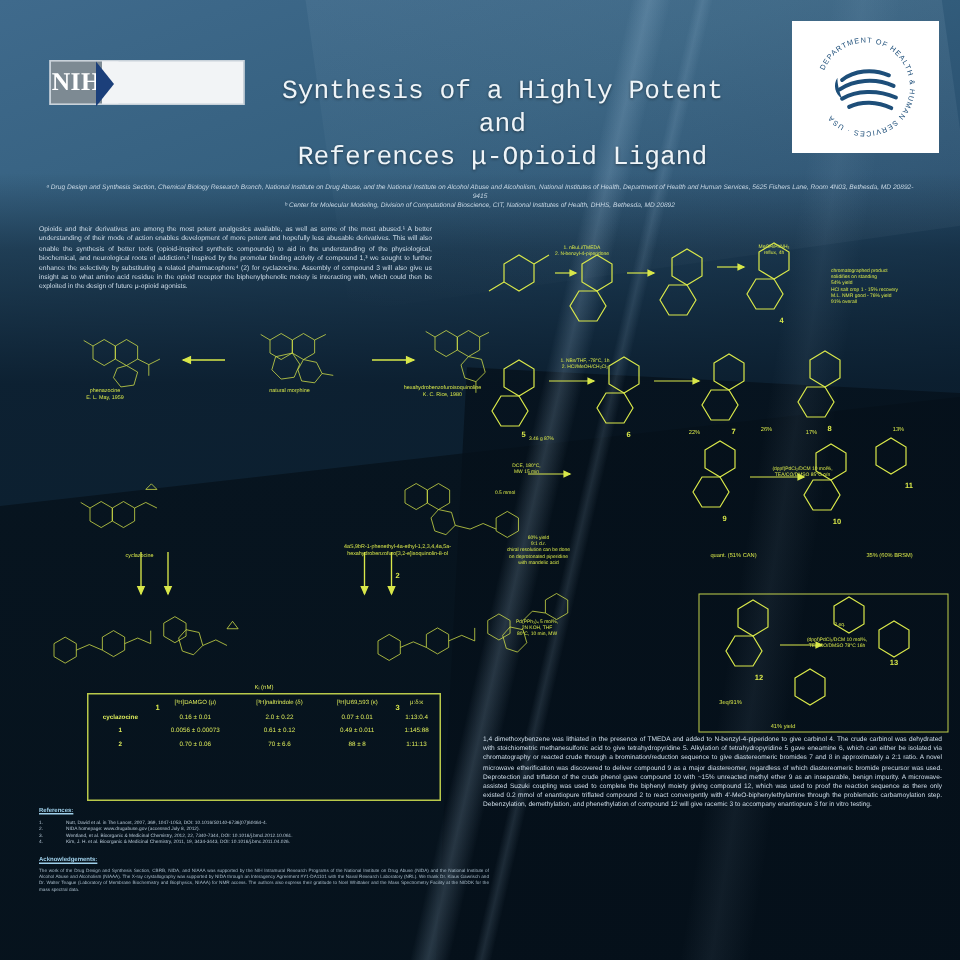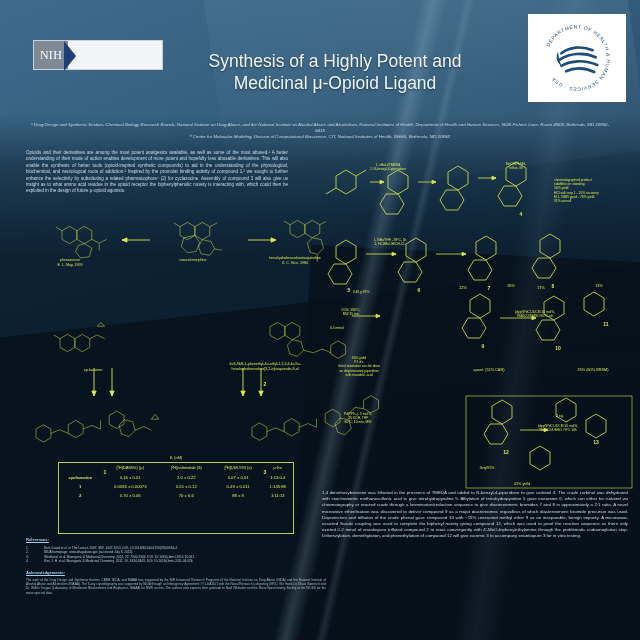--- a/index.html
+++ b/index.html
@@ -53,21 +53,21 @@
   
   .nih-logo {
     position: absolute; left: 33px; top: 40px;
     width: 130px; height: 30px;
     background: #f2f4f6;
     border: 1px solid #c9d2da;
     display: flex; align-items: stretch;
   }
   .nih-mark {
     width: 34px; background: #7d8a93; color: #fff;
-    font-size: 12px; font-weight: normal; letter-spacing: .3px;
+    font-size: 17px; font-weight: bold; letter-spacing: .3px;
     display: flex; align-items: center; justify-content: center;
     font-family: "Liberation Serif", serif;
   }
   .nih-chev { width: 11px; position: relative; background: #f2f4f6; }
   .nih-chev::before {
     content: ""; position: absolute; left: -4px; top: 0;
     border-top: 15px solid transparent; border-bottom: 15px solid transparent;
     border-left: 12px solid #1b3f7a;
   }
   .nih-words { flex: 1; padding: 2px 3px 0 4px; }
@@ -84,20 +84,21 @@
     width: 98px; height: 88px; background: #fff;
     display: flex; align-items: center; justify-content: center;
   }
   .hhs-logo svg { width: 84px; height: 78px; }
 
   .title {
     position: absolute; left: 170px; top: 50px; width: 330px;
     text-align: center; color: #eef4f8;
     font-size: 17.5px; line-height: 22px; font-weight: normal;
     text-shadow: 0 1px 2px rgba(0,0,0,.45);
+    font-family: Liberation Mono, monospace;
   }
   .authors {
     position: absolute; left: 60px; top: 105px; width: 540px;
     text-align: center; color: #e6eef4; font-size: 8.2px; font-weight: bold;
     text-shadow: 0 1px 1px rgba(0,0,0,.4);
   }
   .affils {
     position: absolute; left: 30px; top: 122px; width: 580px;
     color: #c7d7e4; font-size: 4.4px; line-height: 6.2px;
     font-style: italic; text-align: center;
@@ -192,21 +193,21 @@
         <path d="M28,52 C40,44 58,42 74,49"></path>
         <path d="M30,60 C42,53 60,52 76,59"></path>
         <path d="M36,67 C46,62 60,62 72,68"></path>
       </g>
       <path d="M26,42 C22,48 24,56 30,60 C27,52 26,47 26,42 Z" fill="#1d4e79"></path>
     </svg>
   </div>
 
   <div class="title">
     <div>Synthesis of a Highly Potent and</div>
-    <div>Medicinal μ-Opioid Ligand</div>
+    <div>References μ-Opioid Ligand</div>
   </div>
 
 
   <div class="affils">
     <div>ᵃ Drug Design and Synthesis Section, Chemical Biology Research Branch, National Institute on Drug Abuse, and the National Institute on Alcohol Abuse and Alcoholism, National Institutes of Health, Department of Health and Human Services, 5625 Fishers Lane, Room 4N03, Bethesda, MD 20892-9415</div>
     <div>ᵇ Center for Molecular Modeling, Division of Computational Bioscience, CIT, National Institutes of Health, DHHS, Bethesda, MD 20892</div>
   </div>
 
   <div class="abstract">Opioids and their derivatives are among the most potent analgesics available, as well as some of the most abused.¹ A better understanding of their mode of action enables development of more potent and hopefully less abusable derivatives. This will also enable the synthesis of better tools (opioid-inspired synthetic compounds) to aid in the understanding of the physiological, biochemical, and neurological roots of addiction.² Inspired by the promolar binding activity of compound 1,³ we sought to further enhance the selectivity by substituting a related pharmacophore⁴ (2) for cyclazocine. Assembly of compound 3 will also give us insight as to what amino acid residue in the opioid receptor the biphenylphenolic moiety is interacting with, which could then be exploited in the design of future μ-opioid agonists.</div>
 

